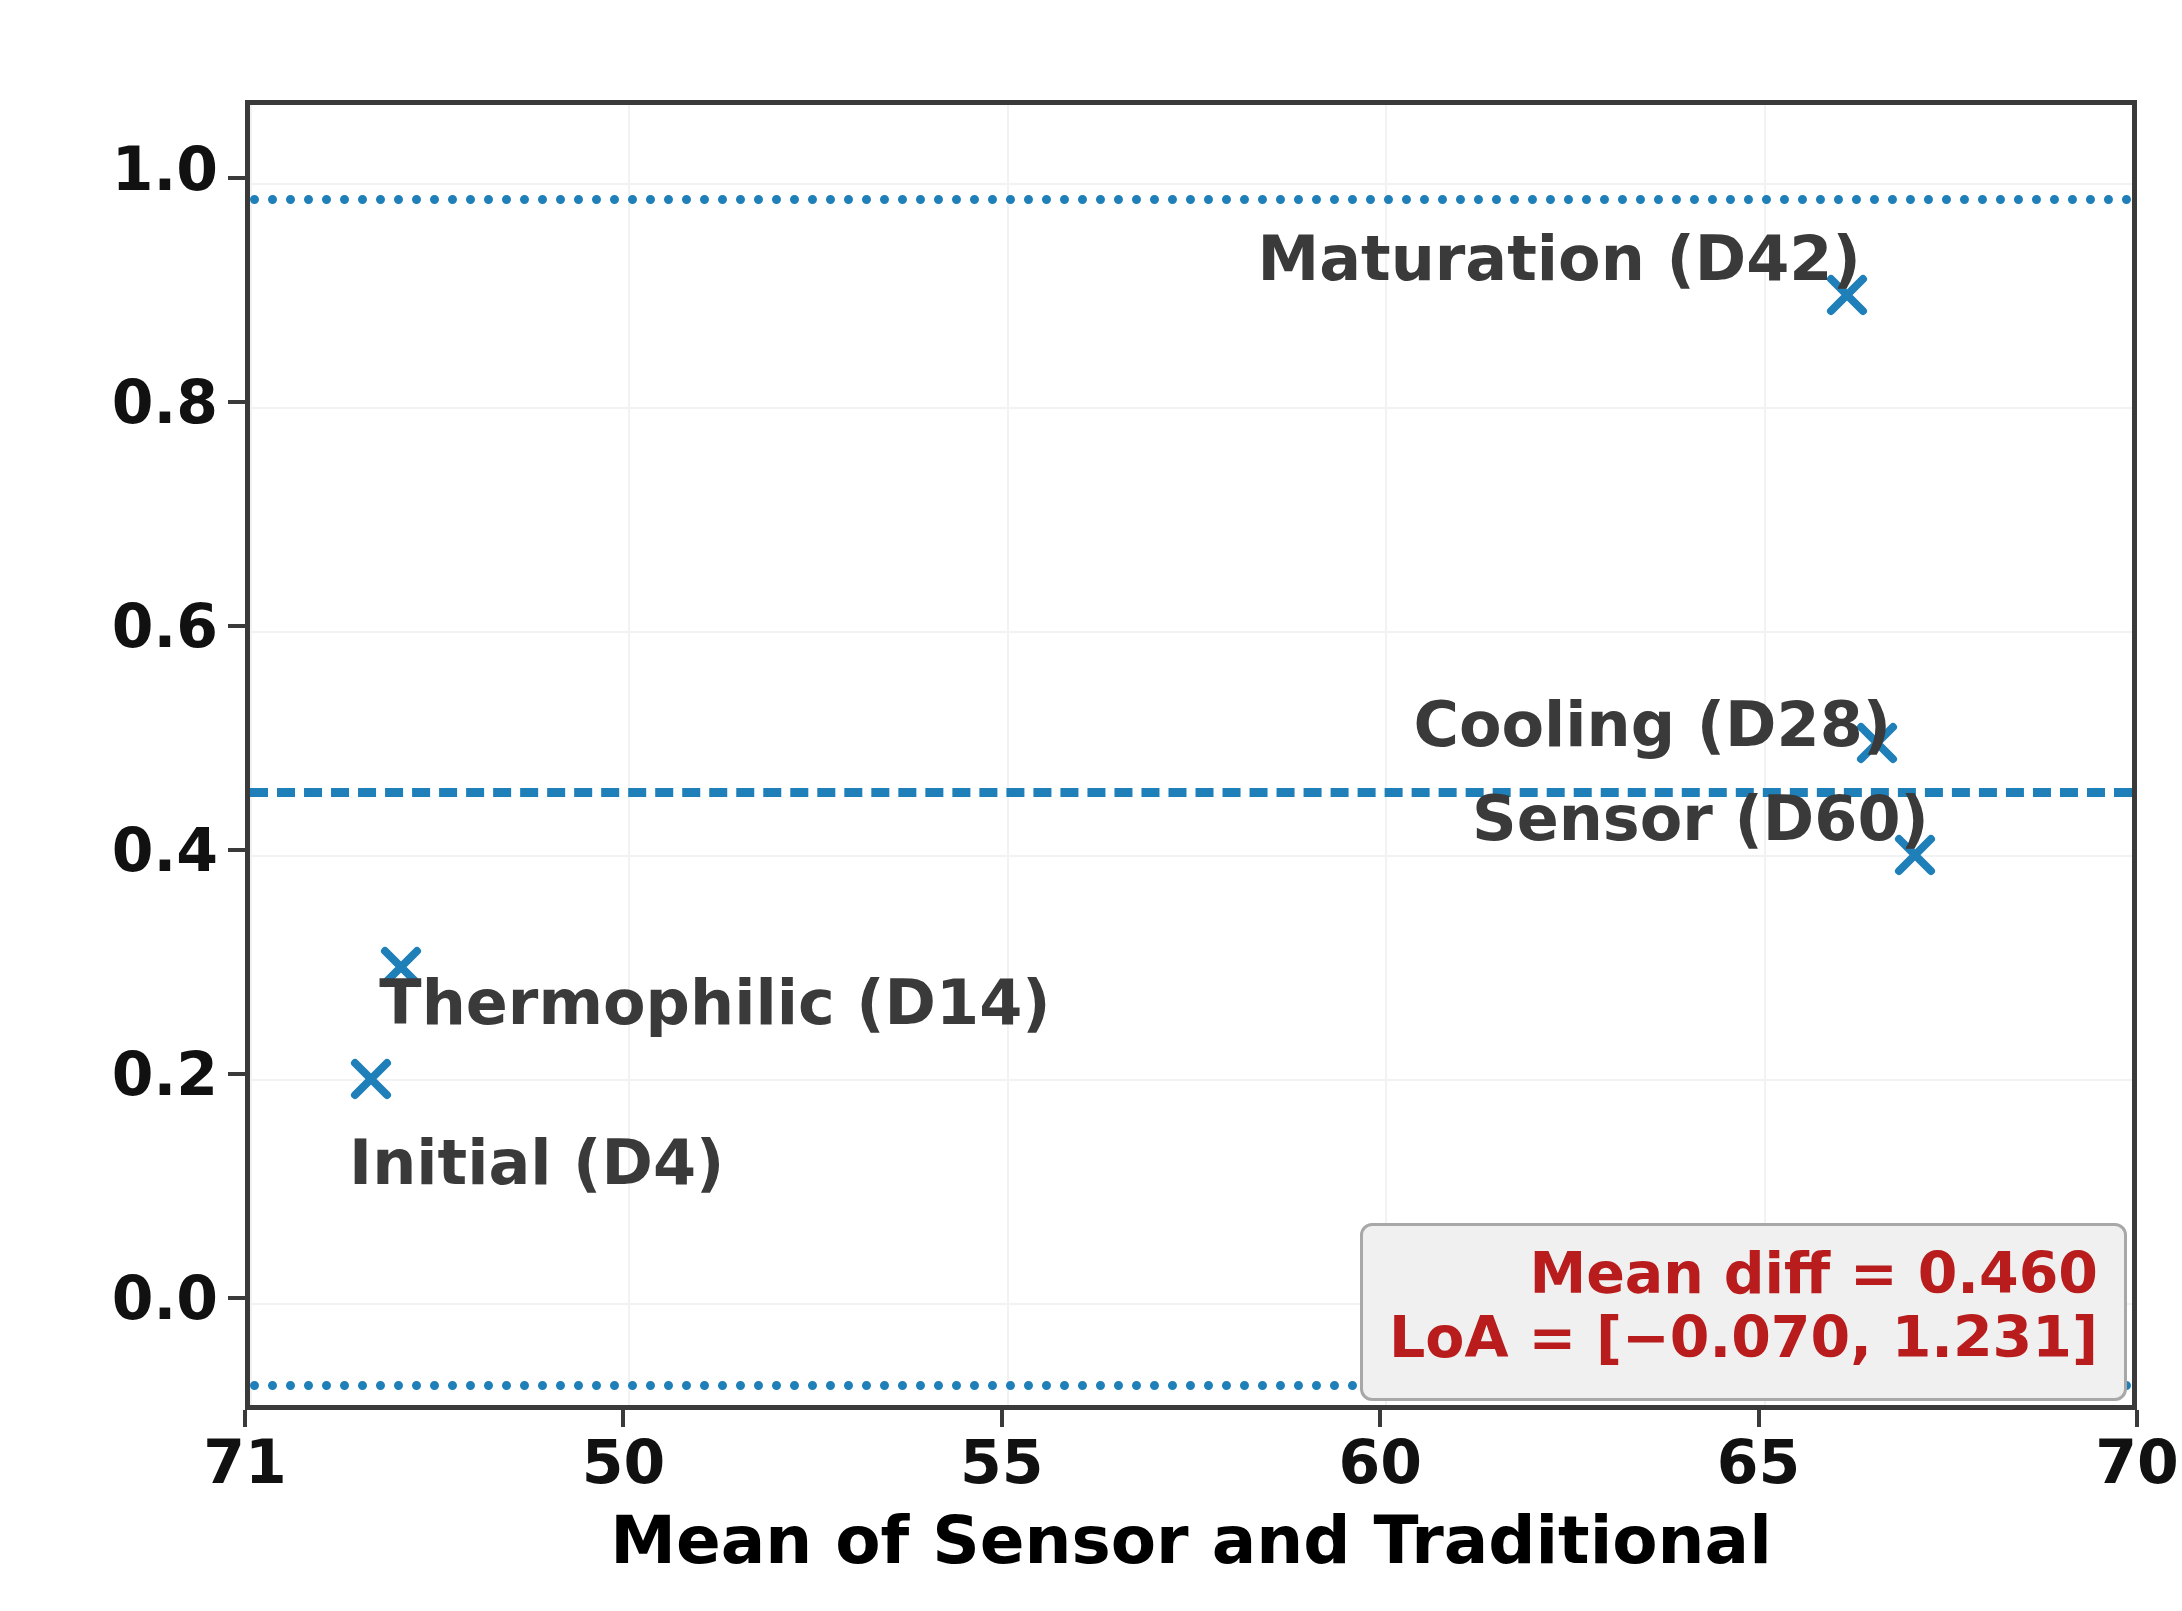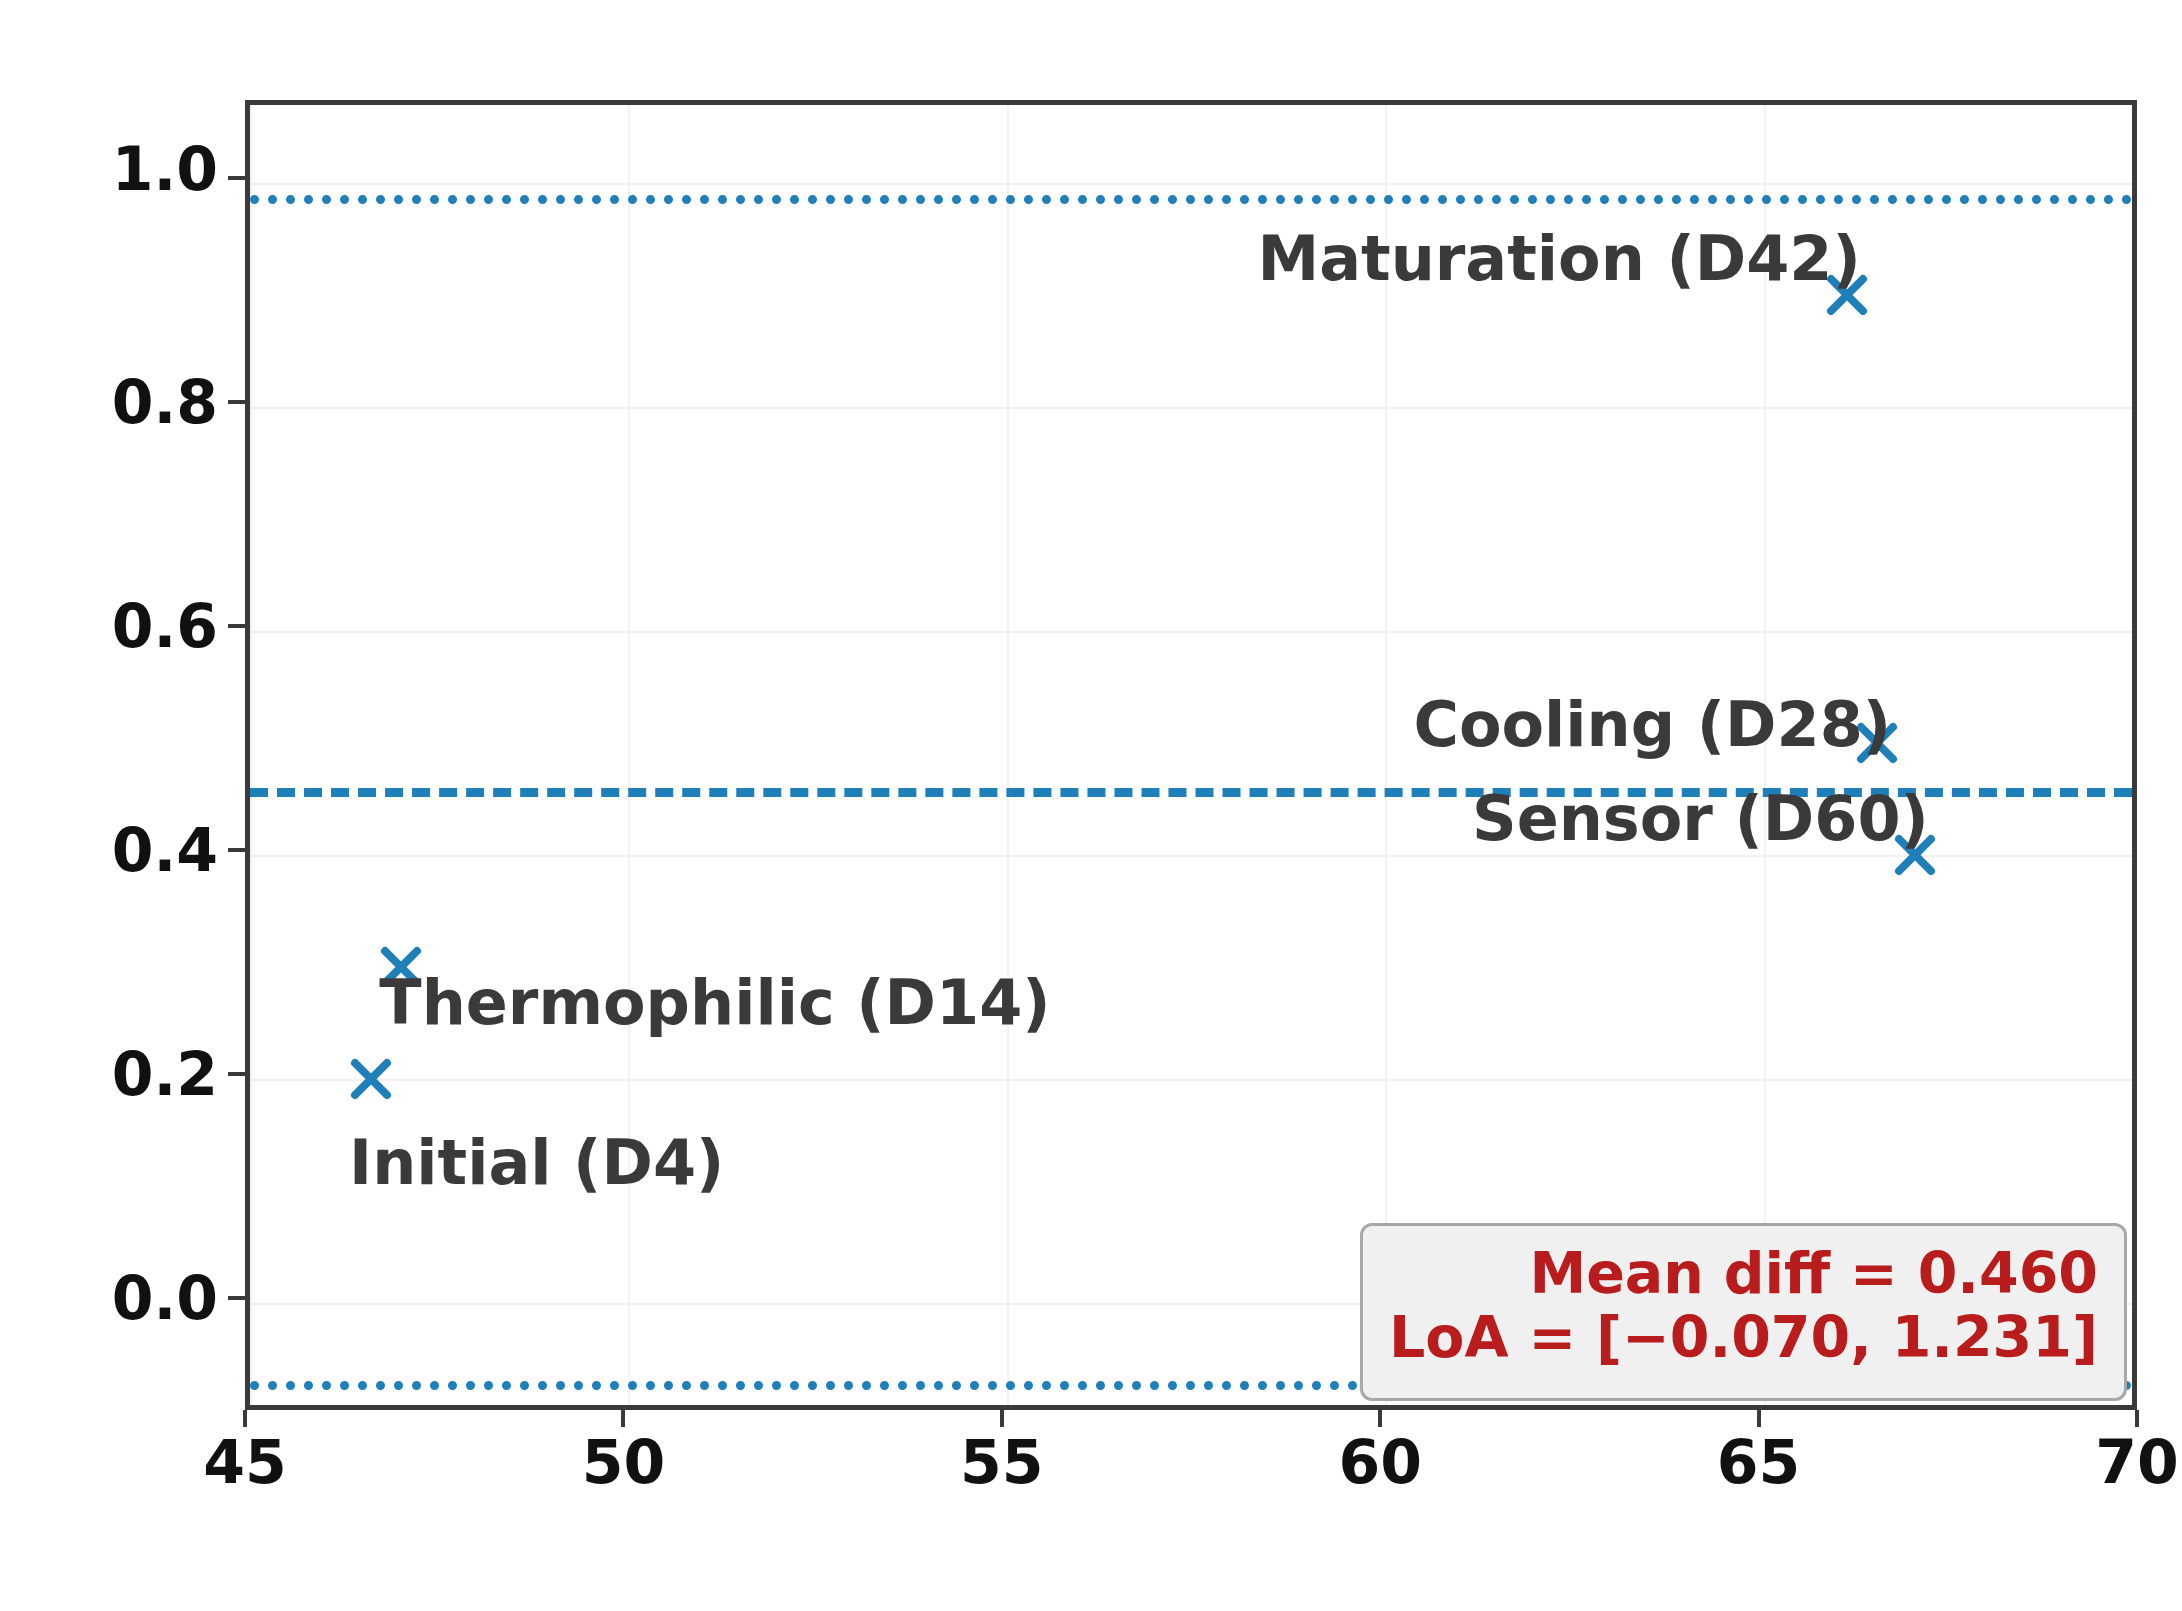--- a/index.html
+++ b/index.html
@@ -154,24 +154,25 @@
     line-height: 1.12;
     box-sizing: border-box;
   }
   #stats-box div { white-space: nowrap; }
 </style>
 </head>
 <body>
 
 <div id="figure">
 
+  <div id="xlabel">Mean of Sensor and Traditional</div>
 
   <div id="ticks-layer">
       <div class="tick-x" style="left: 245px;"></div>
-      <div class="ticklabel-x" style="left: 245px;">45</div>
+      <div class="ticklabel-x" style="left: 245px;">71</div>
       <div class="tick-x" style="left: 623.4px;"></div>
       <div class="ticklabel-x" style="left: 623.4px;">50</div>
       <div class="tick-x" style="left: 1001.8px;"></div>
       <div class="ticklabel-x" style="left: 1001.8px;">55</div>
       <div class="tick-x" style="left: 1380.2px;"></div>
       <div class="ticklabel-x" style="left: 1380.2px;">60</div>
       <div class="tick-x" style="left: 1758.6px;"></div>
       <div class="ticklabel-x" style="left: 1758.6px;">65</div>
       <div class="tick-x" style="left: 2137px;"></div>
       <div class="ticklabel-x" style="left: 2137px;">70</div>

